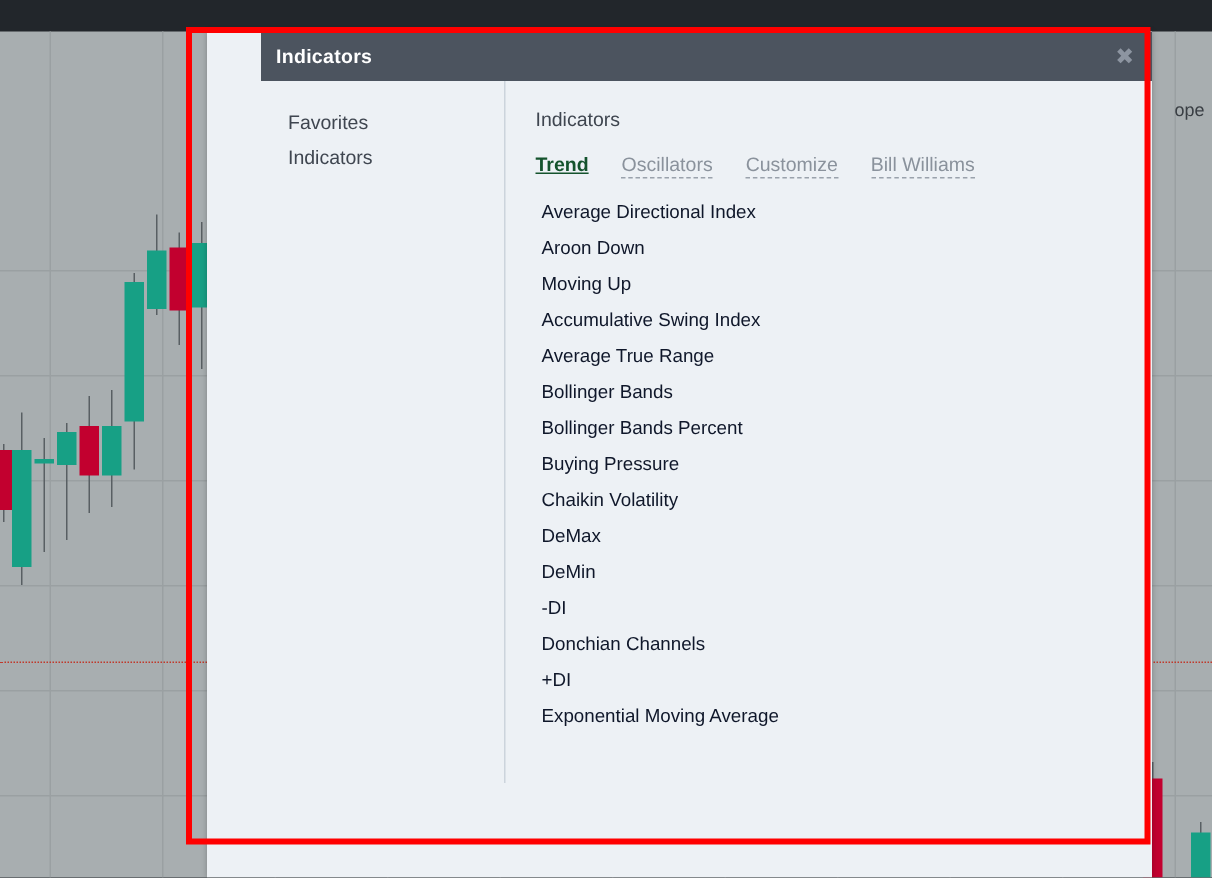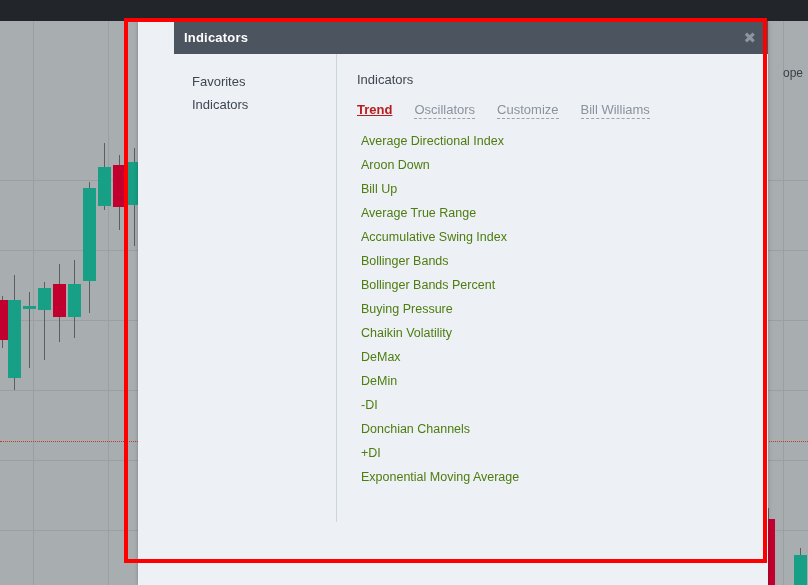--- a/index.html
+++ b/index.html
@@ -84,30 +84,30 @@
   .content-title {
     font-size: 13px; color: #3f4650; padding-left: 20px; line-height: 19px;
   }
   .tab-row {
     display: flex; align-items: baseline;
     padding-left: 20px; margin-top: 13px; gap: 22px;
   }
   .tab {
     font-size: 13px; cursor: pointer; white-space: nowrap;
   }
-  .tab.active { color: #b91c1c; font-weight: bold; text-decoration: underline; }
+  .tab.active { color: #14532d; font-weight: bold; text-decoration: underline; }
   .tab.inactive {
     color: #8a929c;
     border-bottom: 1px dashed #9aa2ac;
     padding-bottom: 1px;
   }
 
   .ind-list { margin-top: 10px; padding-left: 24px; }
   .ind-item {
-    font-size: 12.5px; color: #4d7c0f;
+    font-size: 12.5px; color: #0f172a;
     line-height: 24px; height: 24px; cursor: pointer;
     white-space: nowrap;
   }
 
   
   .annotation {
     position: absolute; left: 124px; top: 18px;
     width: 643px; height: 545px;
     border: 4px solid #ff0000;
     pointer-events: none;
@@ -203,23 +203,23 @@
         <div class="content-title">Indicators</div>
         <div class="tab-row" id="tab-row">
             <div class="tab active">Trend</div>
             <div class="tab inactive">Oscillators</div>
             <div class="tab inactive">Customize</div>
             <div class="tab inactive">Bill Williams</div>
           </div>
         <div class="ind-list" id="ind-list">
             <div class="ind-item">Average Directional Index</div>
             <div class="ind-item">Aroon Down</div>
-            <div class="ind-item">Bill Up</div>
+            <div class="ind-item">Moving Up</div>
+            <div class="ind-item">Accumulative Swing Index</div>
             <div class="ind-item">Average True Range</div>
-            <div class="ind-item">Accumulative Swing Index</div>
             <div class="ind-item">Bollinger Bands</div>
             <div class="ind-item">Bollinger Bands Percent</div>
             <div class="ind-item">Buying Pressure</div>
             <div class="ind-item">Chaikin Volatility</div>
             <div class="ind-item">DeMax</div>
             <div class="ind-item">DeMin</div>
             <div class="ind-item">-DI</div>
             <div class="ind-item">Donchian Channels</div>
             <div class="ind-item">+DI</div>
             <div class="ind-item">Exponential Moving Average</div>

